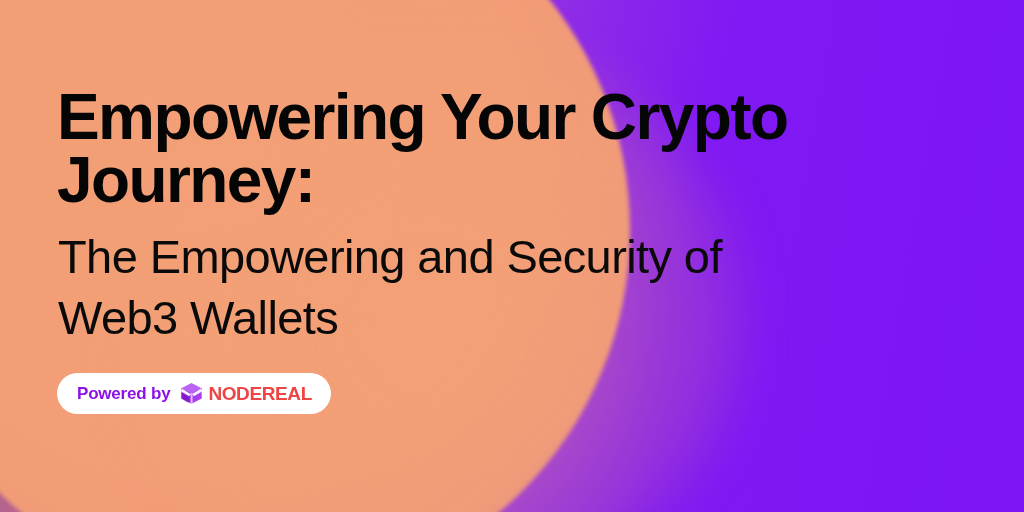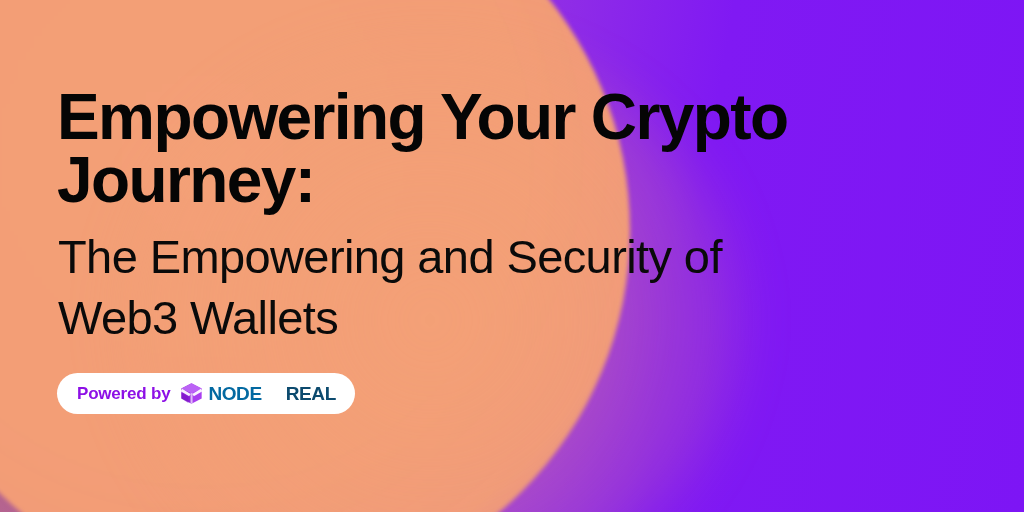--- a/index.html
+++ b/index.html
@@ -136,22 +136,22 @@
   }
 
   .wordmark {
     font-family: "Liberation Sans", sans-serif;
     font-weight: bold;
     font-size: 19px;
     letter-spacing: -0.4px;
     white-space: nowrap;
     line-height: 1;
   }
-  .wordmark .node { color: #0369a1; }
-  .wordmark .real { color: #0c4a6e; margin-left: 24px; }
+  .wordmark .node { color: #ef4444; }
+  .wordmark .real { color: #ef4444; }
 </style>
 </head>
 <body>
 
 <div class="banner">
 
   <div class="glow-circle"></div>
   <div class="glow-wash"></div>
 
   <div class="content">

